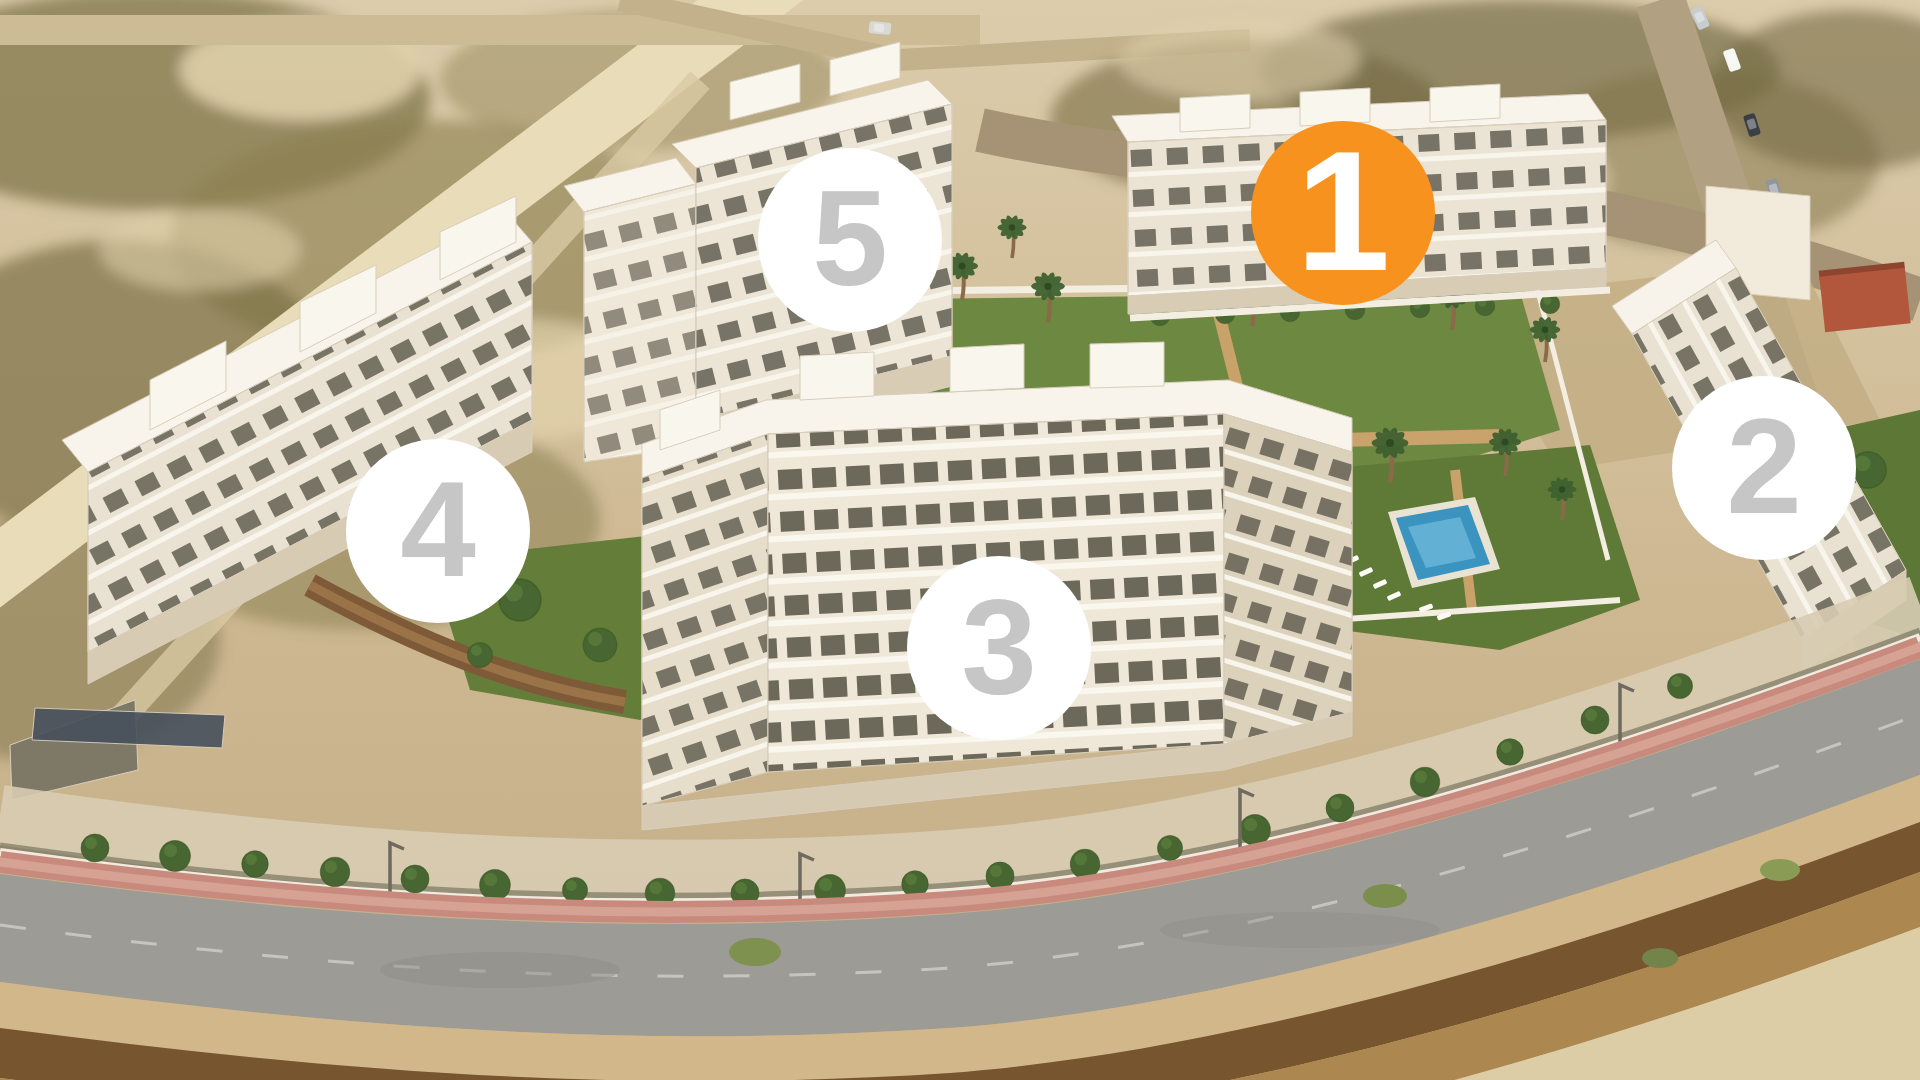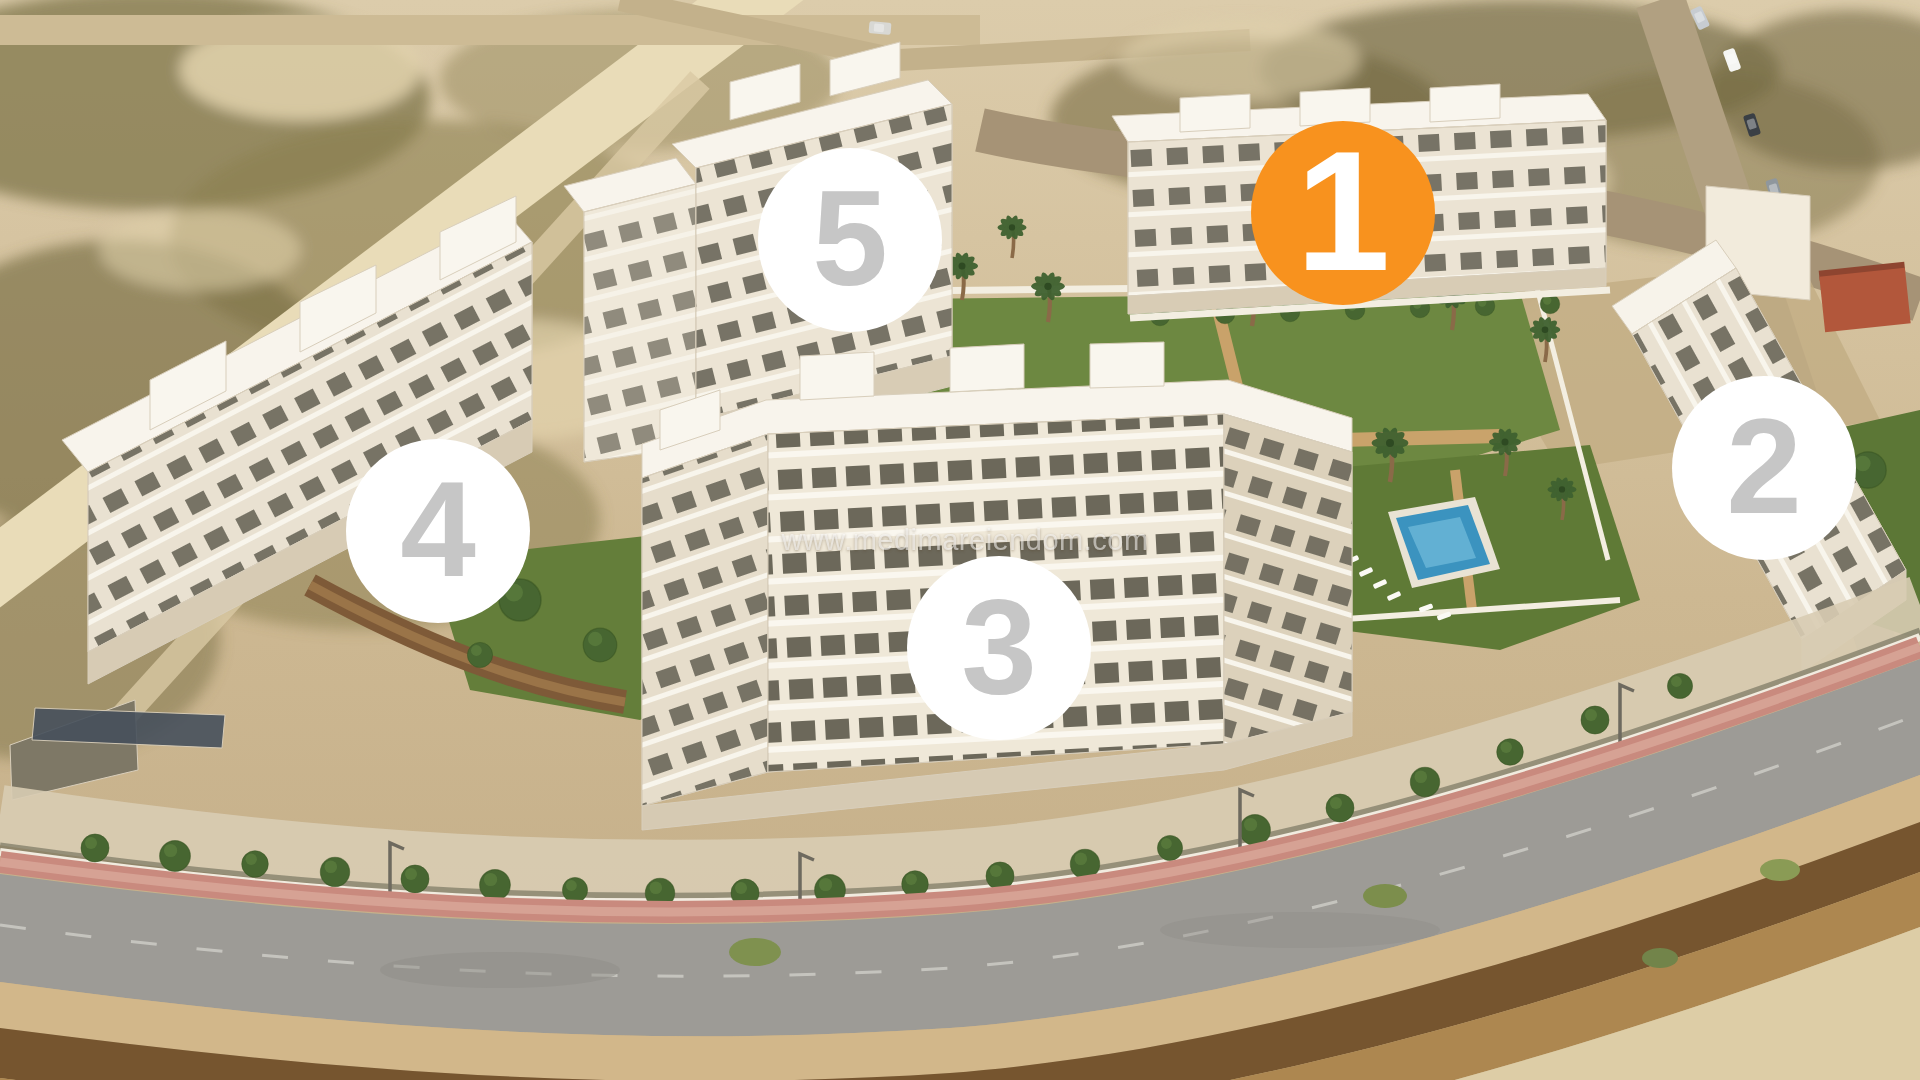--- a/index.html
+++ b/index.html
@@ -309,21 +309,20 @@
     <path d="M0,1028 C300,1067 600,1096 950,1073 C1250,1050 1600,942 1920,822 L1920,872 C1600,992 1250,1098 950,1121 C600,1144 300,1116 0,1078 Z" fill="#76552f"></path>
     <path d="M0,1078 C300,1116 600,1144 950,1121 C1250,1098 1600,992 1920,872 L1920,927 C1600,1047 1250,1152 950,1175 C600,1198 300,1170 0,1132 Z" fill="#ad8750"></path>
     <path d="M1920,927 C1600,1047 1250,1152 950,1175 L1920,1175 Z" fill="#ddcda6"></path>
     <ellipse cx="755" cy="952" rx="26" ry="14" fill="#7f914f"></ellipse>
     <ellipse cx="1385" cy="896" rx="22" ry="12" fill="#7c8e4c"></ellipse>
     <ellipse cx="1660" cy="958" rx="18" ry="10" fill="#72844a"></ellipse>
     <ellipse cx="1780" cy="870" rx="20" ry="11" fill="#8a9b55"></ellipse>
   </g>
 </svg>
 
-<div class="watermark">www.medimareiendom.com</div>
 
 <div class="markers">
       <div class="marker selected" style="left: 1251px; top: 121px; width: 184px; height: 184px; font-size: 170px;">
         <span>1</span>
       </div>
       <div class="marker" style="left: 1672px; top: 376px; width: 184px; height: 184px; font-size: 136px;">
         <span>2</span>
       </div>
       <div class="marker" style="left: 907px; top: 556px; width: 184px; height: 184px; font-size: 136px;">
         <span>3</span>

